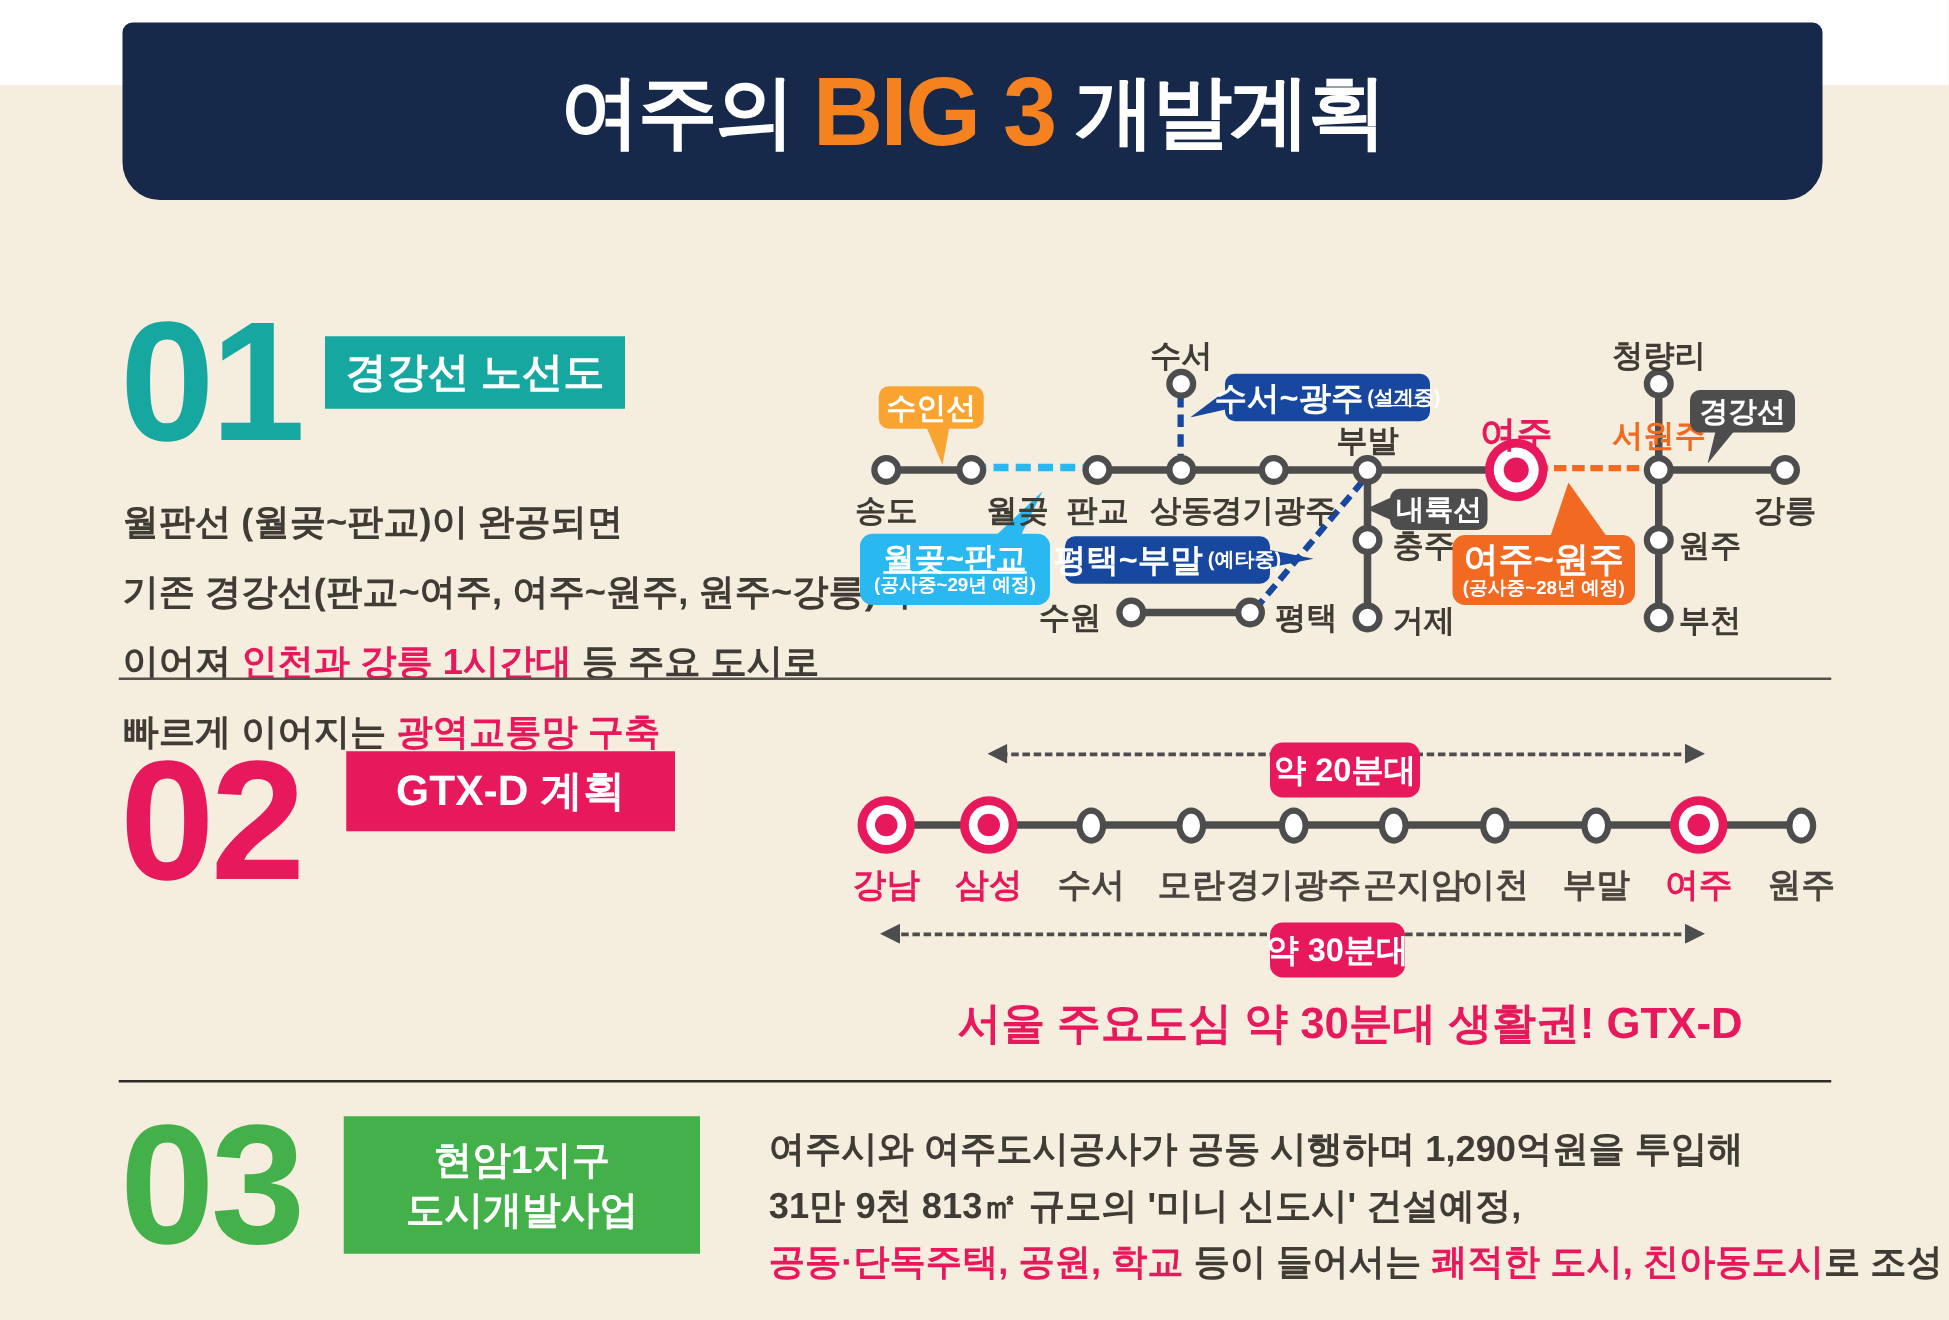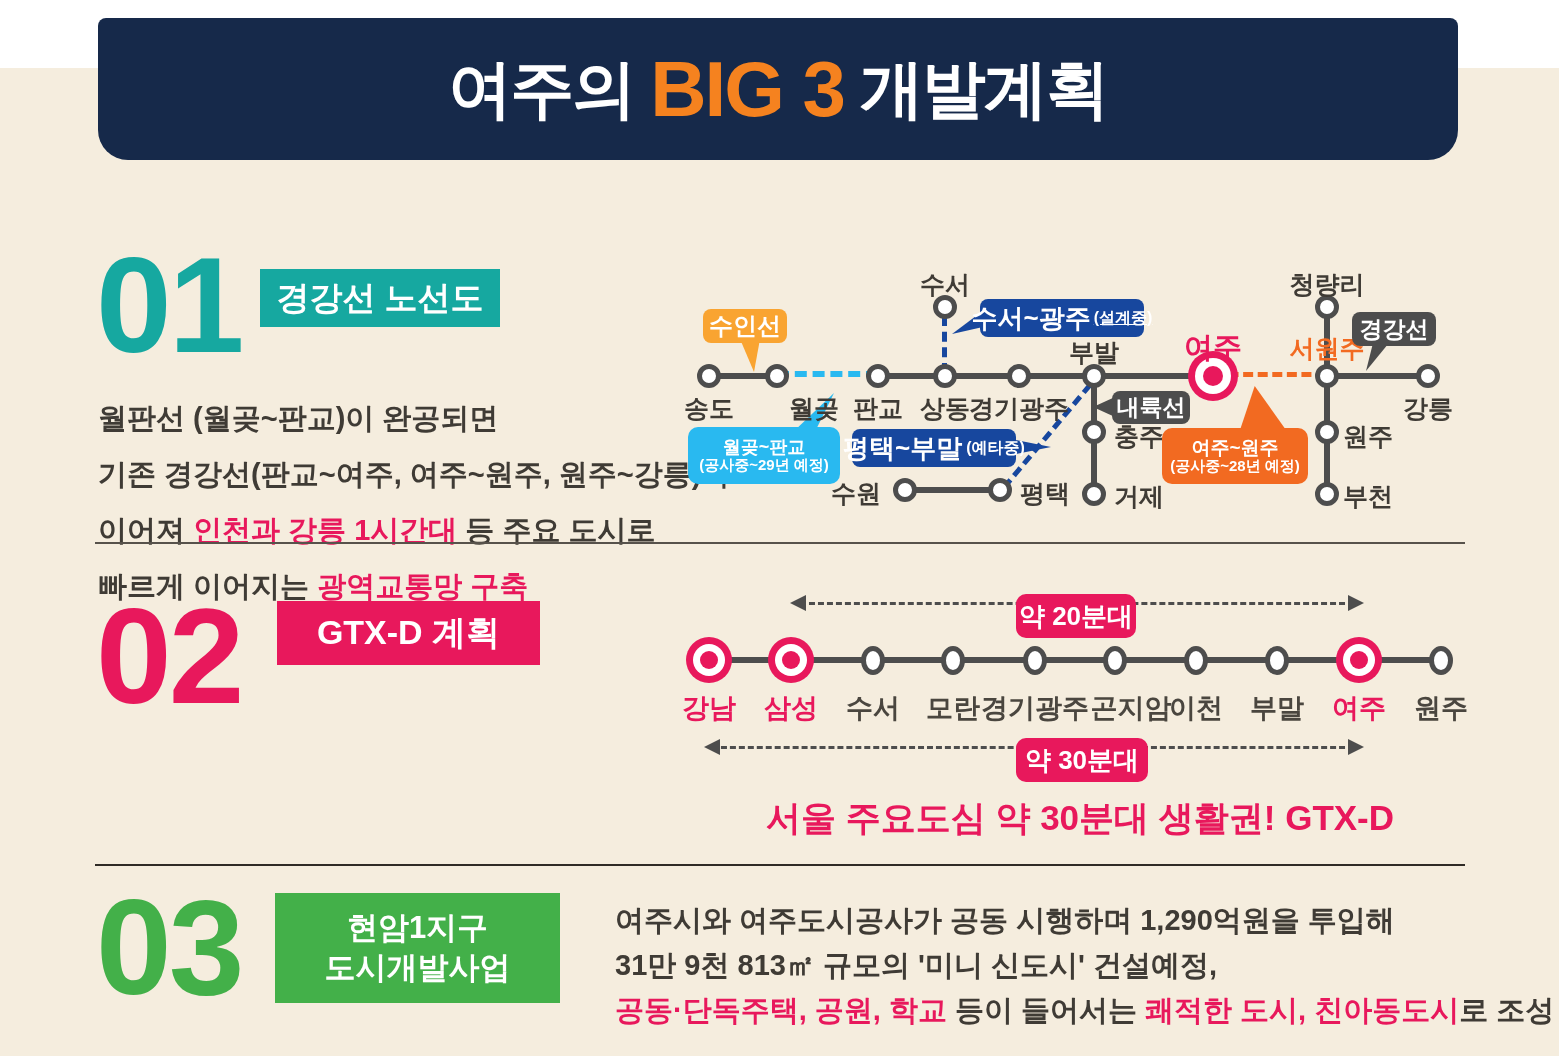--- a/index.html
+++ b/index.html
@@ -100,31 +100,31 @@
   <div class="tail" style="left:1093px;top:397px;width:22px;height:20px;background:#4d4d4d;clip-path:polygon(100% 0,0 50%,100% 100%);"></div>
   <div class="tail" style="left:1366px;top:344px;width:24px;height:27px;background:#4d4d4d;clip-path:polygon(28% 0,92% 0,0 100%);"></div>
   <div class="tail" style="left:1240px;top:386px;width:46px;height:44px;background:#f26a21;clip-path:polygon(32% 0,0 100%,100% 100%);"></div>
 
   <div class="mbadge" style="left:703px;top:309px;width:84px;height:34px;background:#f9a431;font-size:24px;">수인선</div>
   <div class="mbadge" style="left:980px;top:299px;width:164px;height:38px;background:#17479e;font-size:26px;">
     <span>수서~광주</span>
     <span class="note" style="font-size:16px;margin-left:3px;text-decoration:underline;">(설계중)</span>
   </div>
   <div class="mbadge col" style="left:688px;top:427px;width:152px;height:57px;background:#29b9f0;border-radius:10px;">
-    <span style="font-size:18px;">월곶~판교</span>
+    <span style="font-size:25px;text-decoration:underline;">월곶~판교</span>
     <span class="note" style="font-size:15px;">(공사중~29년 예정)</span>
   </div>
   <div class="mbadge" style="left:852px;top:429px;width:164px;height:38px;background:#17479e;font-size:26px;">
     <span>평택~부말</span>
     <span class="note" style="font-size:16px;margin-left:4px;">(예타중)</span>
   </div>
   <div class="mbadge" style="left:1112px;top:391px;width:78px;height:33px;background:#4d4d4d;font-size:23px;">내륙선</div>
   <div class="mbadge" style="left:1352px;top:312px;width:84px;height:34px;background:#4d4d4d;font-size:23px;">경강선</div>
   <div class="mbadge col" style="left:1162px;top:428px;width:146px;height:56px;background:#f26a21;border-radius:10px;">
-    <span style="font-size:19px;">여주~원주</span>
+    <span style="font-size:28px;">여주~원주</span>
     <span class="note" style="font-size:15px;">(공사중~28년 예정)</span>
   </div>
 
   <div class="st" style="left:697px;top:364px;"></div>
   <div class="st" style="left:765px;top:364px;"></div>
   <div class="st" style="left:866px;top:364px;"></div>
   <div class="st" style="left:933px;top:364px;"></div>
   <div class="st" style="left:1007px;top:364px;"></div>
   <div class="st" style="left:1082px;top:364px;"></div>
   <div class="st" style="left:933px;top:295px;"></div>
@@ -204,21 +204,21 @@
   <div class="glbl" style="left:1035px;">경기광주</div>
   <div class="glbl" style="left:1115px;margin-left:16px;">곤지암</div>
   <div class="glbl" style="left:1196px;">이천</div>
   <div class="glbl" style="left:1277px;">부말</div>
   <div class="glbl pink" style="left:1359px;">여주</div>
   <div class="glbl" style="left:1441px;">원주</div>
 
   <div class="dash-arrow" style="left:712px;top:746px;width:642px;"></div>
   <div class="ah" style="left:704px;top:739px;clip-path:polygon(100% 0,0 50%,100% 100%);"></div>
   <div class="ah" style="left:1348px;top:739px;clip-path:polygon(0 0,100% 50%,0 100%);"></div>
-  <div class="time-badge" style="left:1016px;top:738px;width:132px;height:44px;">약 30분대</div>
+  <div class="time-badge" style="left:1016px;top:738px;width:108px;height:44px;">약 30분대</div>
 
   <div class="slogan">서울 주요도심 약 30분대 생활권!  GTX-D</div>
 
   <div class="divider" style="top:864px;background:#2f2b26;"></div>
 
   <div class="sec-num" style="left:96px;top:890px;color:#43b049;">03</div>
   <div class="sec-badge" style="left:275px;top:893px;width:285px;height:110px;background:#43b049;font-size:31px;flex-direction:column;line-height:40px;">
     <span>현암1지구</span>
     <span>도시개발사업</span>
   </div>

